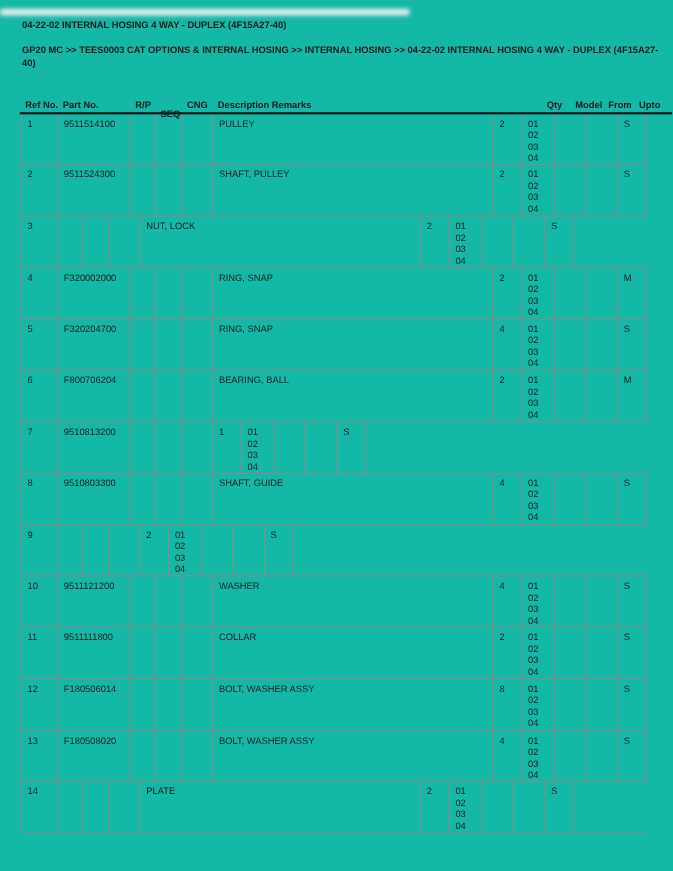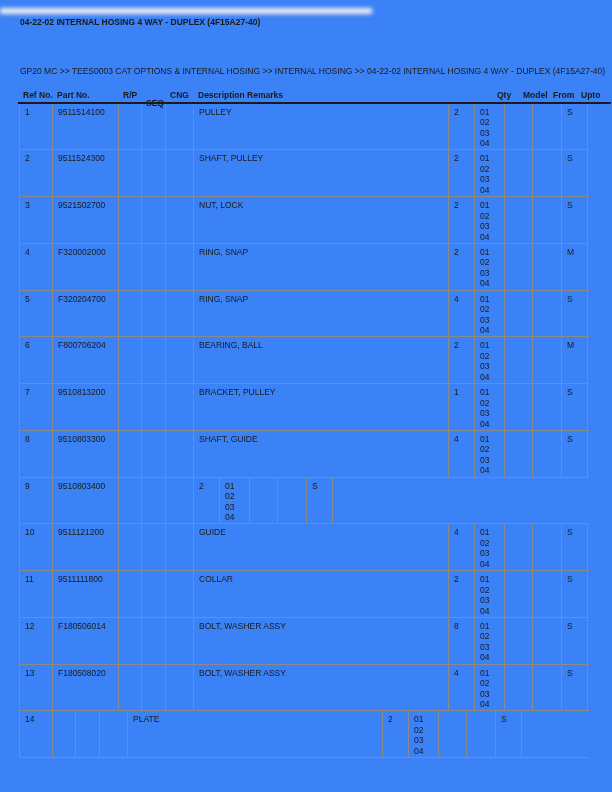--- a/index.html
+++ b/index.html
@@ -4,21 +4,21 @@
 <style>
   html, body {
     margin: 0;
     padding: 0;
     background: #ffffff;
   }
   .page {
     position: relative;
     width: 612px;
     height: 792px;
-    background: #3b82f6;
+    background: #14b8a6;
     font-family: "Liberation Sans", sans-serif;
     color: #1a1a1a;
     overflow: hidden;
   }
   .scan-artifact {
     position: absolute;
     left: 0;
     top: 8px;
     width: 372px;
     height: 6px;
@@ -33,23 +33,22 @@
     font-weight: bold;
     line-height: 11px;
     white-space: nowrap;
   }
   .breadcrumb {
     position: absolute;
     left: 20px;
     top: 40px;
     width: 590px;
     font-size: 8.5px;
-    font-weight: normal;
+    font-weight: bold;
     line-height: 11.5px;
-    margin-top: 26px;
   }
   .thead {
     position: absolute;
     left: 19px;
     top: 82px;
     display: flex;
     font-size: 8.5px;
     font-weight: bold;
     line-height: 11px;
     align-items: center;
@@ -173,21 +172,20 @@
 02
 03
 04</div>
     <div class="td col-from"></div>
     <div class="td col-upto"></div>
     <div class="td col-mr">S</div>
   </div>
 
   <div class="tr">
     <div class="td col-ref">3</div>
-    <div class="td col-part">9521502700</div>
     <div class="td col-rp"></div>
     <div class="td col-seq"></div>
     <div class="td col-cng"></div>
     <div class="td col-desc">NUT, LOCK</div>
     <div class="td col-qty">2</div>
     <div class="td col-model">01
 02
 03
 04</div>
     <div class="td col-from"></div>
@@ -245,21 +243,20 @@
     <div class="td col-upto"></div>
     <div class="td col-mr">M</div>
   </div>
 
   <div class="tr">
     <div class="td col-ref">7</div>
     <div class="td col-part">9510813200</div>
     <div class="td col-rp"></div>
     <div class="td col-seq"></div>
     <div class="td col-cng"></div>
-    <div class="td col-desc">BRACKET, PULLEY</div>
     <div class="td col-qty">1</div>
     <div class="td col-model">01
 02
 03
 04</div>
     <div class="td col-from"></div>
     <div class="td col-upto"></div>
     <div class="td col-mr">S</div>
   </div>
 
@@ -275,41 +272,40 @@
 02
 03
 04</div>
     <div class="td col-from"></div>
     <div class="td col-upto"></div>
     <div class="td col-mr">S</div>
   </div>
 
   <div class="tr">
     <div class="td col-ref">9</div>
-    <div class="td col-part">9510803400</div>
     <div class="td col-rp"></div>
     <div class="td col-seq"></div>
     <div class="td col-cng"></div>
     <div class="td col-qty">2</div>
     <div class="td col-model">01
 02
 03
 04</div>
     <div class="td col-from"></div>
     <div class="td col-upto"></div>
     <div class="td col-mr">S</div>
   </div>
 
   <div class="tr">
     <div class="td col-ref">10</div>
     <div class="td col-part">9511121200</div>
     <div class="td col-rp"></div>
     <div class="td col-seq"></div>
     <div class="td col-cng"></div>
-    <div class="td col-desc">GUIDE</div>
+    <div class="td col-desc">WASHER</div>
     <div class="td col-qty">4</div>
     <div class="td col-model">01
 02
 03
 04</div>
     <div class="td col-from"></div>
     <div class="td col-upto"></div>
     <div class="td col-mr">S</div>
   </div>
 

